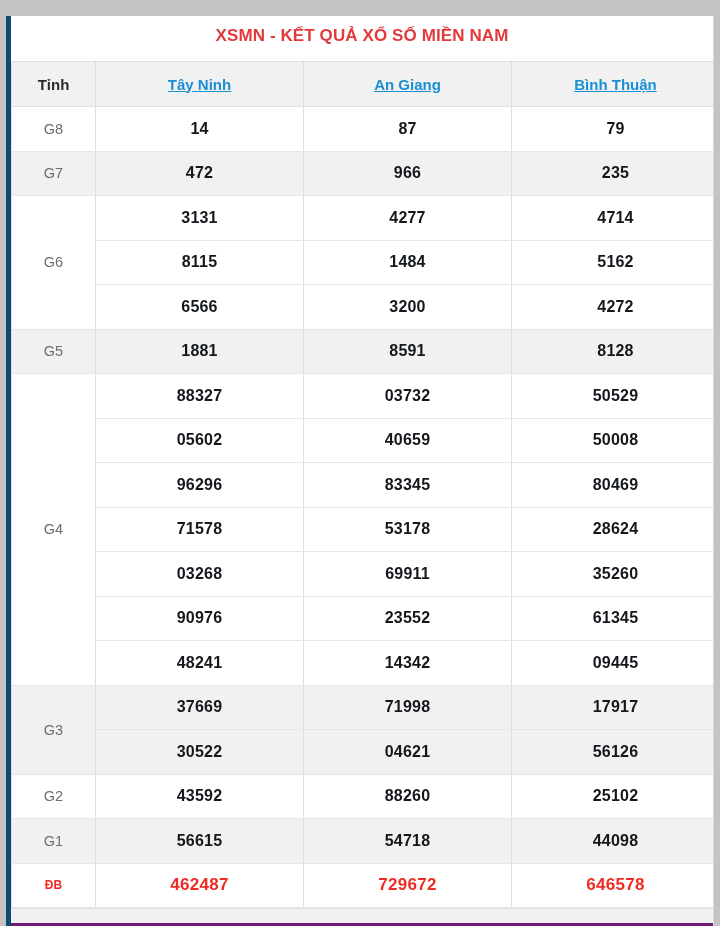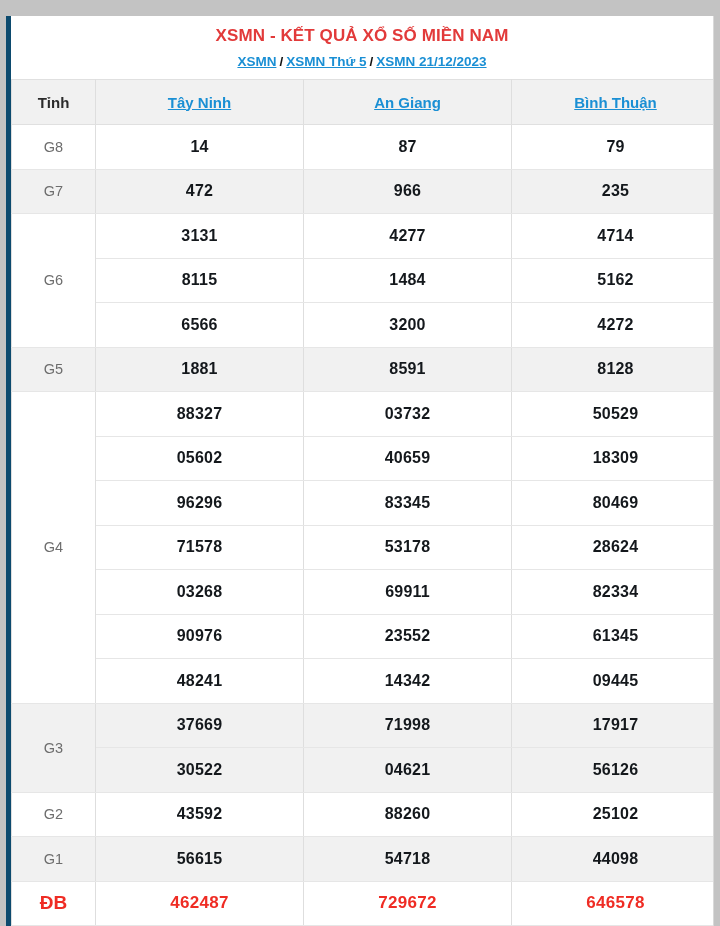--- a/index.html
+++ b/index.html
@@ -122,21 +122,21 @@
   tr.row { height: 44.5px; }
 
   
   tr.shade td { background: #f1f1f1; }
   tr.plain td { background: #ffffff; }
 
   
   td.db-label {
     color: #ef2c24;
     font-weight: 700;
-    font-size: 19px;
+    font-size: 12px;
   }
   td.db-num {
     color: #ef2c24;
     font-weight: 700;
     font-size: 17px;
     letter-spacing: 0.3px;
   }
 
   .footer-strip {
     height: 14px;
@@ -144,23 +144,20 @@
     border-top: 1px solid #e0e0e0;
   }
 </style>
 </head>
 <body>
 
 <div class="page">
 
   <div class="header">
     <h1 class="page-title">XSMN - KẾT QUẢ XỔ SỐ MIỀN NAM</h1>
-    <div class="breadcrumb">
-      <a href="#">XSMN</a><span class="sep">/</span><a href="#">XSMN Thứ 5</a><span class="sep">/</span><a href="#">XSMN 21/12/2023</a>
-    </div>
   </div>
 
   <table class="result">
     <colgroup>
       <col class="c-label">
       <col class="c-prov">
       <col class="c-prov">
       <col class="c-prov">
     </colgroup>
     <thead>
@@ -214,36 +211,36 @@
         </tr>
         <tr class="row plain">
           <td class="lbl" rowspan="7">G4</td>
           <td class="num">88327</td>
           <td class="num">03732</td>
           <td class="num">50529</td>
         </tr>
         <tr class="row plain">
           <td class="num">05602</td>
           <td class="num">40659</td>
-          <td class="num">18309</td>
+          <td class="num">50008</td>
         </tr>
         <tr class="row plain">
           <td class="num">96296</td>
           <td class="num">83345</td>
           <td class="num">80469</td>
         </tr>
         <tr class="row plain">
           <td class="num">71578</td>
           <td class="num">53178</td>
           <td class="num">28624</td>
         </tr>
         <tr class="row plain">
           <td class="num">03268</td>
           <td class="num">69911</td>
-          <td class="num">82334</td>
+          <td class="num">35260</td>
         </tr>
         <tr class="row plain">
           <td class="num">90976</td>
           <td class="num">23552</td>
           <td class="num">61345</td>
         </tr>
         <tr class="row plain">
           <td class="num">48241</td>
           <td class="num">14342</td>
           <td class="num">09445</td>

